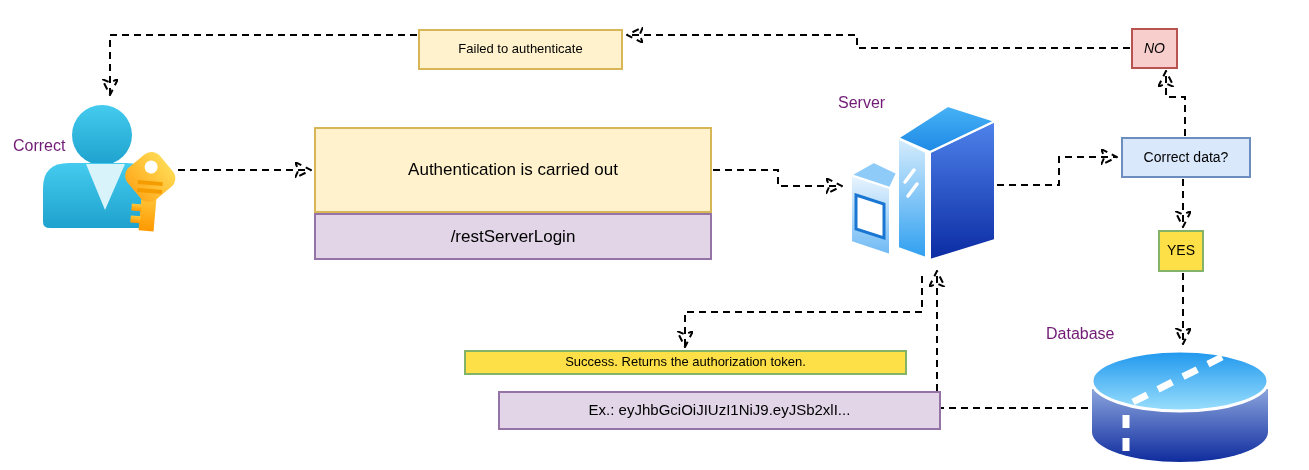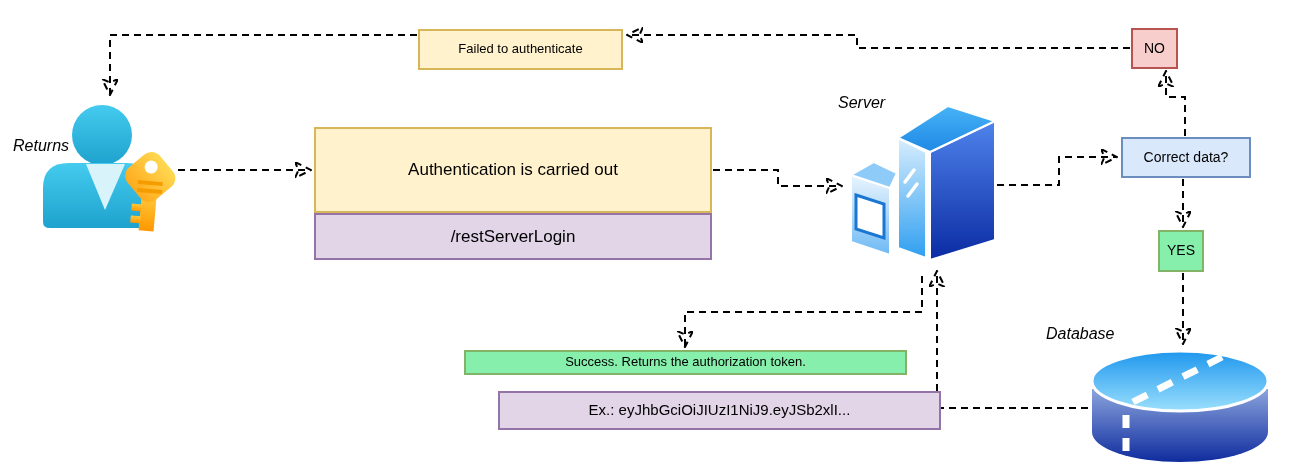--- a/index.html
+++ b/index.html
@@ -8,24 +8,24 @@
     font-family:"Liberation Sans","DejaVu Sans",sans-serif;color:#000;overflow:hidden;
   }
   .connector-layer{position:absolute;left:0;top:0;width:1309px;height:470px;}
   .connector-layer path{fill:none;stroke:#000;stroke-width:2;stroke-dasharray:7 5;}
   .box{
     position:absolute;box-sizing:border-box;display:flex;align-items:center;justify-content:center;
     text-align:center;line-height:1.25;white-space:nowrap;
   }
   .c-yellow{background:#FFF2CC;border:2px solid #D6B656;}
   .c-purple{background:#E1D5E7;border:2px solid #9673A6;}
-  .c-green {background:#86efac;border:2px solid #82B366;}
-  .c-red   {background:#F8CECC;border:2px solid #B85450;}
+  .c-green {background:#fde047;border:2px solid #82B366;}
+  .c-red   {background:#F8CECC;border:2px solid #B85450;font-style:italic;}
   .c-blue  {background:#DAE8FC;border:2px solid #6C8EBF;}
-  .node-label{position:absolute;font-style:italic;font-size:16px;color:#000000;}
+  .node-label{position:absolute;font-size:16px;color:#701a75;}
   .icon{position:absolute;}
   
   #failed-box   {left:418px;top:16px;width:205px;height:41px;font-size:13px;margin-top:13px;}
   #auth-title   {left:314px;top:127px;width:398px;height:86px;font-size:17px;}
   #auth-endpoint{left:314px;top:213px;width:398px;height:47px;font-size:17px;}
   #no-box       {left:1131px;top:28px;width:47px;height:41px;font-size:14px;}
   #question-box {left:1121px;top:137px;width:130px;height:41px;font-size:14px;}
   #yes-box      {left:1158px;top:230px;width:46px;height:42px;font-size:14px;}
   #success-box  {left:464px;top:350px;width:443px;height:25px;font-size:13px;}
   #token-box    {left:464px;top:391px;width:443px;height:39px;font-size:15px;margin-left:34px;}
@@ -126,21 +126,21 @@
         <stop offset="0" stop-color="#8BA4DD"></stop>
           <stop offset="1" stop-color="#0F2C9E"></stop>
       </linearGradient>
     </defs>
     <path d="M 7 44 V 87 A 88 30 0 0 0 183 87 V 44 Z" fill="url(#gDbBody)"></path>
     <ellipse cx="95" cy="36" rx="88" ry="30" fill="url(#gDbTop)" stroke="#fff" stroke-width="3"></ellipse>
     <path d="M 48 57 L 137 12" stroke="#fff" stroke-width="7" stroke-dasharray="16 12" fill="none"></path>
     <path d="M 41 70 V 106" stroke="#fff" stroke-width="7" stroke-dasharray="13 10" fill="none"></path>
   </svg>
 
-  <div class="node-label" id="client-label">Returns</div>
+  <div class="node-label" id="client-label">Correct</div>
   <div class="node-label" id="server-label">Server</div>
   <div class="node-label" id="database-label">Database</div>
 
   <div class="box c-yellow" id="failed-box">Failed to authenticate</div>
   <div class="box c-yellow" id="auth-title">Authentication is carried out</div>
   <div class="box c-purple" id="auth-endpoint">/restServerLogin</div>
   <div class="box c-red" id="no-box">NO</div>
   <div class="box c-blue" id="question-box">Correct data?</div>
   <div class="box c-green" id="yes-box">YES</div>
   <div class="box c-green" id="success-box">Success. Returns the authorization token.</div>

